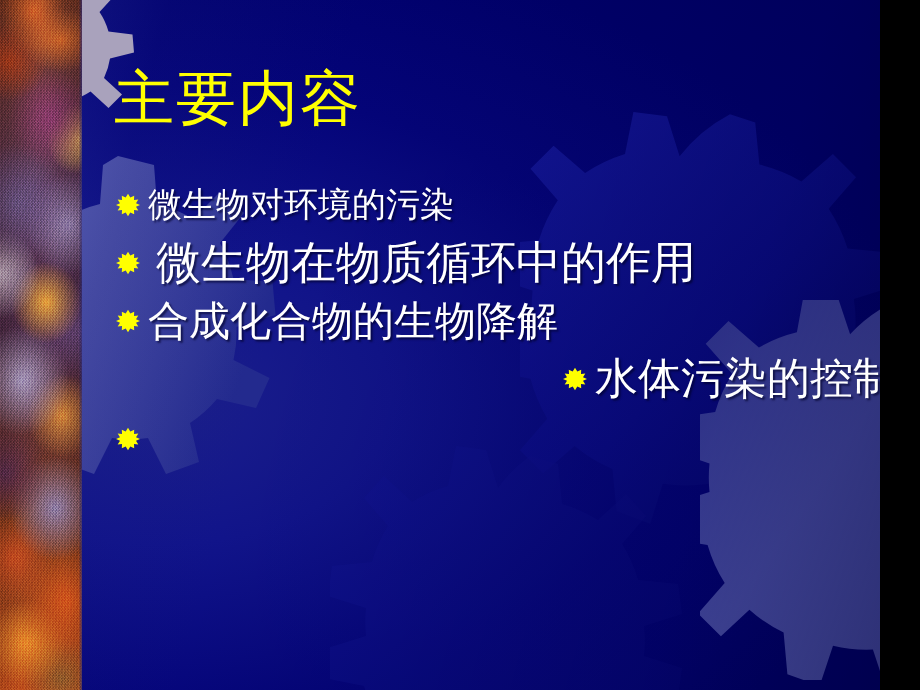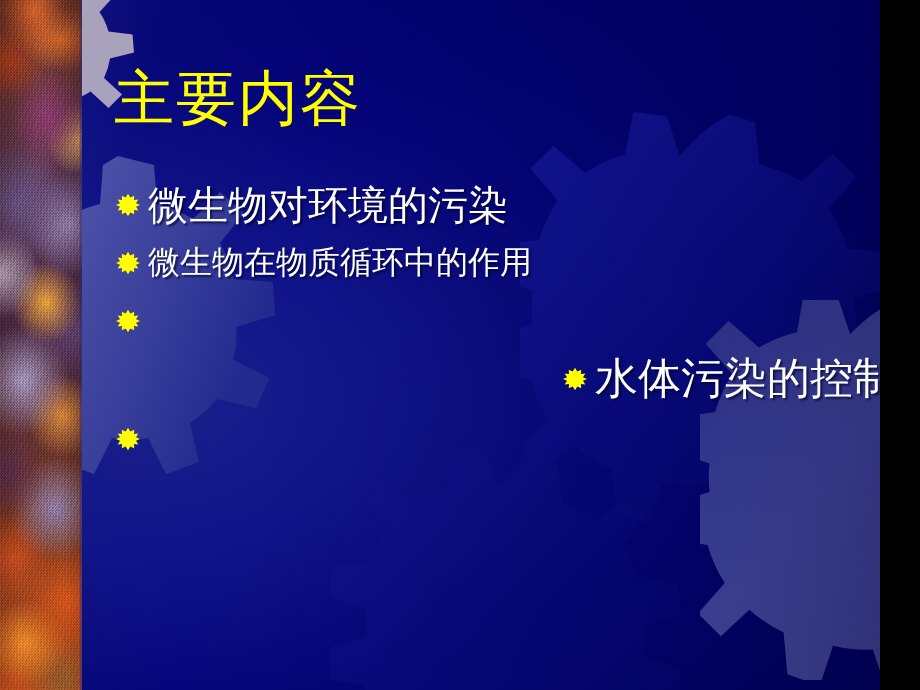--- a/index.html
+++ b/index.html
@@ -137,23 +137,23 @@
     flex: 0 0 auto;
     width: 24px;
     height: 24px;
     margin-right: 8px;
     display: inline-block;
   }
   .bullet-row .marker svg { display: block; width: 100%; height: 100%; }
   .bullet-text { display: inline-block; }
 
   .r0 { height: 58px; }
-  .r0 .bullet-text { font-size: 40px; }
+  .r0 .bullet-text { font-size: 34px; }
   .r1 { height: 58px; }
-  .r1 .bullet-text { font-size: 32px; }
+  .r1 .bullet-text { font-size: 45px; margin-left: 8px; }
   .r2 { height: 58px; }
   .r2 .bullet-text { font-size: 41px; }
   .r3 { height: 58px; justify-content: flex-end; }
   .r3 .bullet-text { font-size: 43px; }
   .r4 { height: 62px; }
   .r4 .bullet-text { font-size: 50px; }
 </style>
 </head>
 <body>
 
@@ -298,20 +298,21 @@
 
     <div class="bullet-row r2">
       <span class="marker">
         <svg viewBox="0 0 24 24" aria-hidden="true">
           <path fill="#ffff00" d="M12 0.8 L14.3 4.6 L18.2 2.7 L18.0 7.1 L22.3 6.5 L20.0 10.3
             L24 12 L20.0 13.7 L22.3 17.5 L18.0 16.9 L18.2 21.3 L14.3 19.4 L12 23.2
             L9.7 19.4 L5.8 21.3 L6.0 16.9 L1.7 17.5 L4.0 13.7 L0 12 L4.0 10.3
             L1.7 6.5 L6.0 7.1 L5.8 2.7 L9.7 4.6 Z"></path>
         </svg>
       </span>
+      <span class="bullet-text">合成化合物的生物降解</span>
     </div>
 
     <div class="bullet-row r3">
       <span class="marker">
         <svg viewBox="0 0 24 24" aria-hidden="true">
           <path fill="#ffff00" d="M12 0.8 L14.3 4.6 L18.2 2.7 L18.0 7.1 L22.3 6.5 L20.0 10.3
             L24 12 L20.0 13.7 L22.3 17.5 L18.0 16.9 L18.2 21.3 L14.3 19.4 L12 23.2
             L9.7 19.4 L5.8 21.3 L6.0 16.9 L1.7 17.5 L4.0 13.7 L0 12 L4.0 10.3
             L1.7 6.5 L6.0 7.1 L5.8 2.7 L9.7 4.6 Z"></path>
         </svg>

